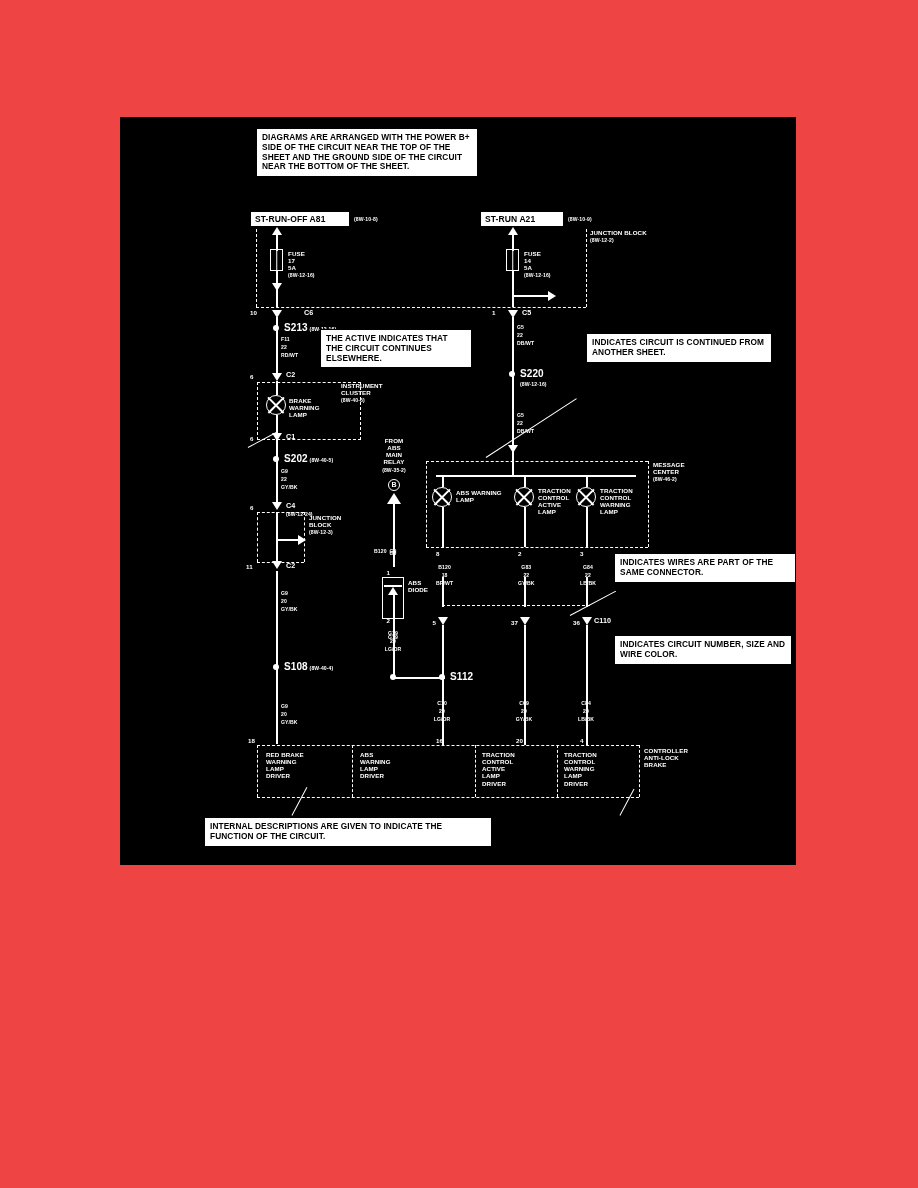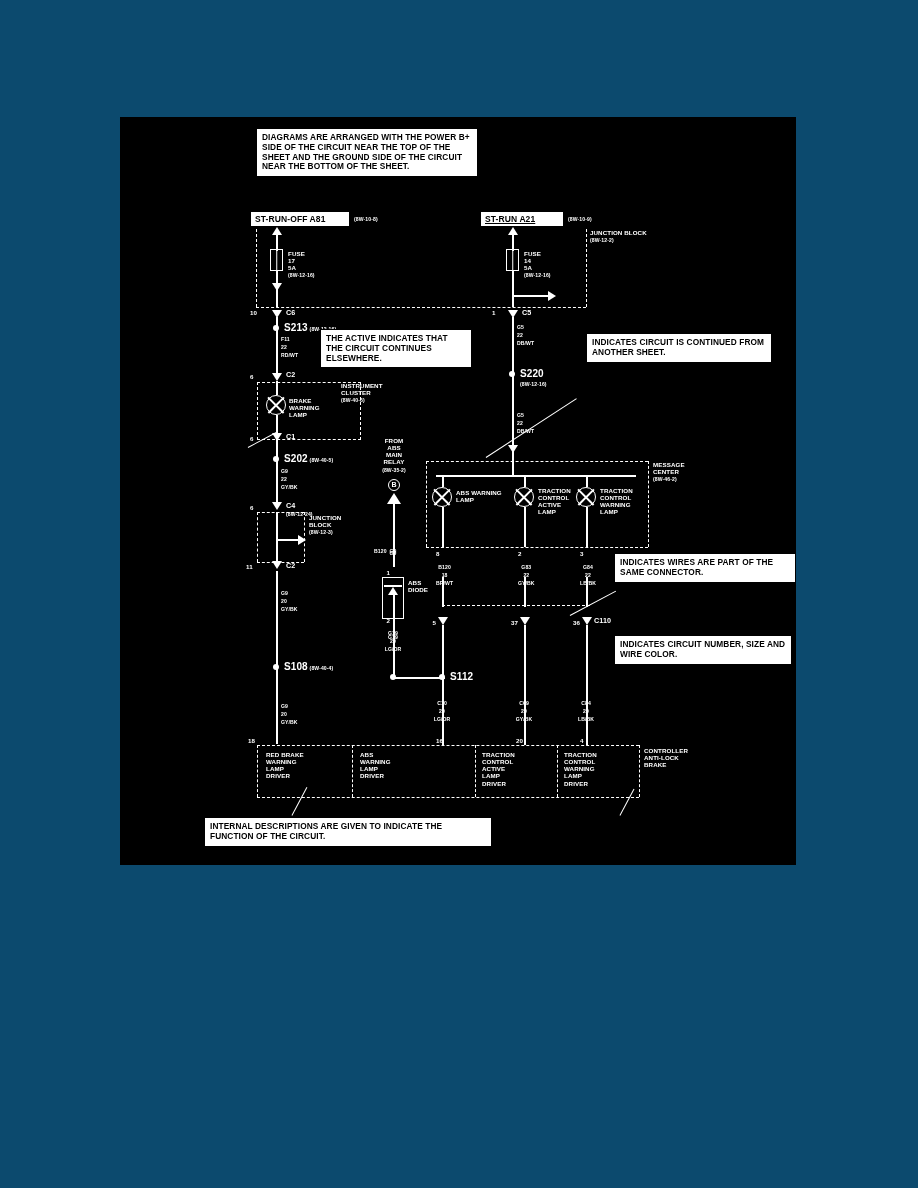--- a/index.html
+++ b/index.html
@@ -7,21 +7,21 @@
     padding: 0;
     background: #ffffff;
     width: 918px;
     height: 1188px;
     font-family: "Liberation Sans", sans-serif;
   }
   #page {
     position: relative;
     width: 918px;
     height: 1188px;
-    background: #0c4a6e;
+    background: #ef4444;
     overflow: hidden;
   }
   #canvas {
     position: absolute;
     left: 120px;
     top: 117px;
     width: 676px;
     height: 748px;
     background: #000000;
   }
@@ -196,21 +196,21 @@
       <span>DIAGRAMS ARE ARRANGED WITH THE POWER B+ SIDE OF THE CIRCUIT NEAR THE TOP OF THE SHEET  AND THE GROUND SIDE OF THE CIRCUIT NEAR THE BOTTOM OF THE SHEET.</span>
     </div>
 
     <div class="box tag" style="left:130px; top:94px; width:100px;">
       <span>ST-RUN-OFF A81</span>
     </div>
     <div class="wt" style="left:234px; top:98px;">
       <span class="sm">(8W-10-8)</span>
     </div>
 
-    <div class="box tag" style="left:360px; top:94px; width:84px;text-decoration:underline;">
+    <div class="box tag" style="left:360px; top:94px; width:84px;">
       <span>ST-RUN A21</span>
     </div>
     <div class="wt" style="left:448px; top:98px;">
       <span class="sm">(8W-10-9)</span>
     </div>
 
     <div class="dashline-v" style="left:136px; top:112px; height:78px;"></div>
     <div class="dashline-h" style="left:136px; top:190px; width:330px;"></div>
     <div class="dashline-v" style="left:466px; top:112px; height:78px;"></div>
 
@@ -241,21 +241,21 @@
       <span class="sm">(8W-12-16)</span>
     </div>
     <div class="vline" style="left:392px; top:154px; height:36px;"></div>
     <div class="hline" style="left:392px; top:178px; width:36px;"></div>
     <div class="arrow-right" style="left:428px; top:174px;"></div>
 
     <div class="wt rt" style="left:130px; top:192px;">
       <span>10</span>
     </div>
     <div class="arrow-down" style="left:152px; top:193px;"></div>
-    <div class="wt" style="left:166px; top:192px;">
+    <div class="wt" style="left:184px; top:192px;">
       <span class="mid">C6</span>
     </div>
     <div class="vline" style="left:156px; top:200px; height:16px;"></div>
 
     <div class="dot" style="left:153px; top:208px;"></div>
     <div class="wt" style="left:164px; top:205px;">
       <span class="big">S213</span>
       <span class="sm">(8W-12-16)</span>
     </div>
     <div class="vline" style="left:156px; top:212px; height:50px;"></div>

